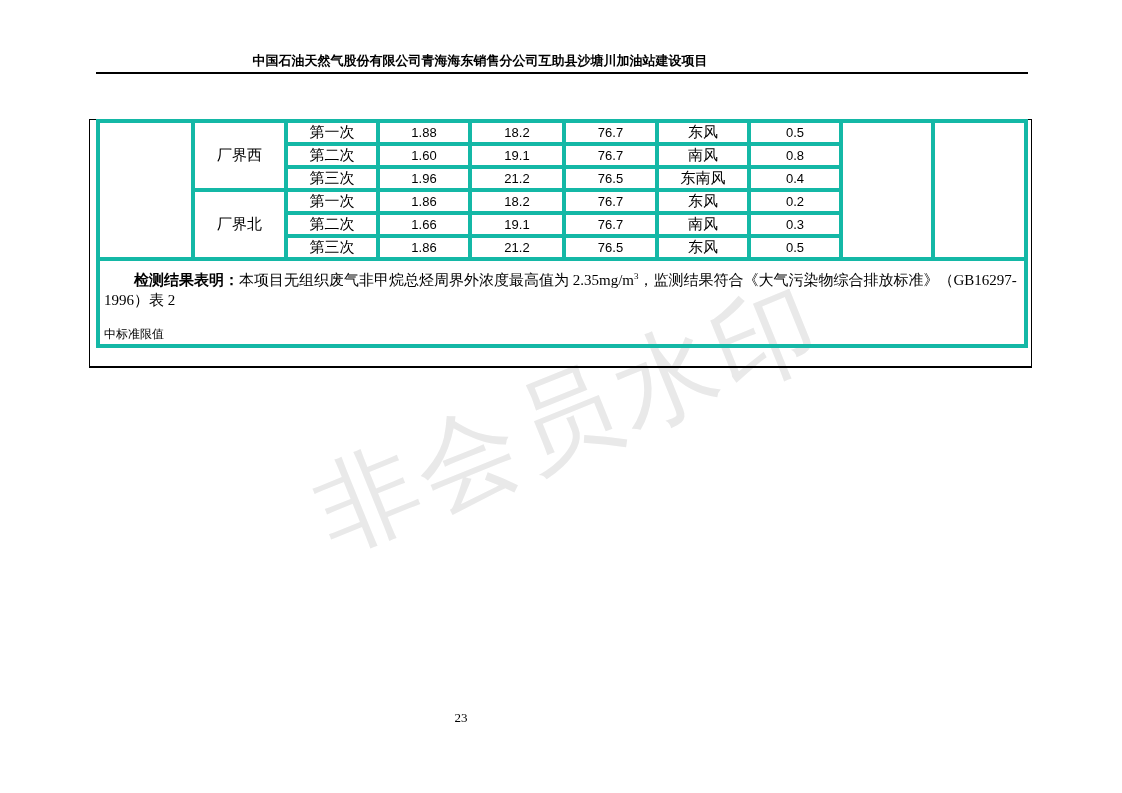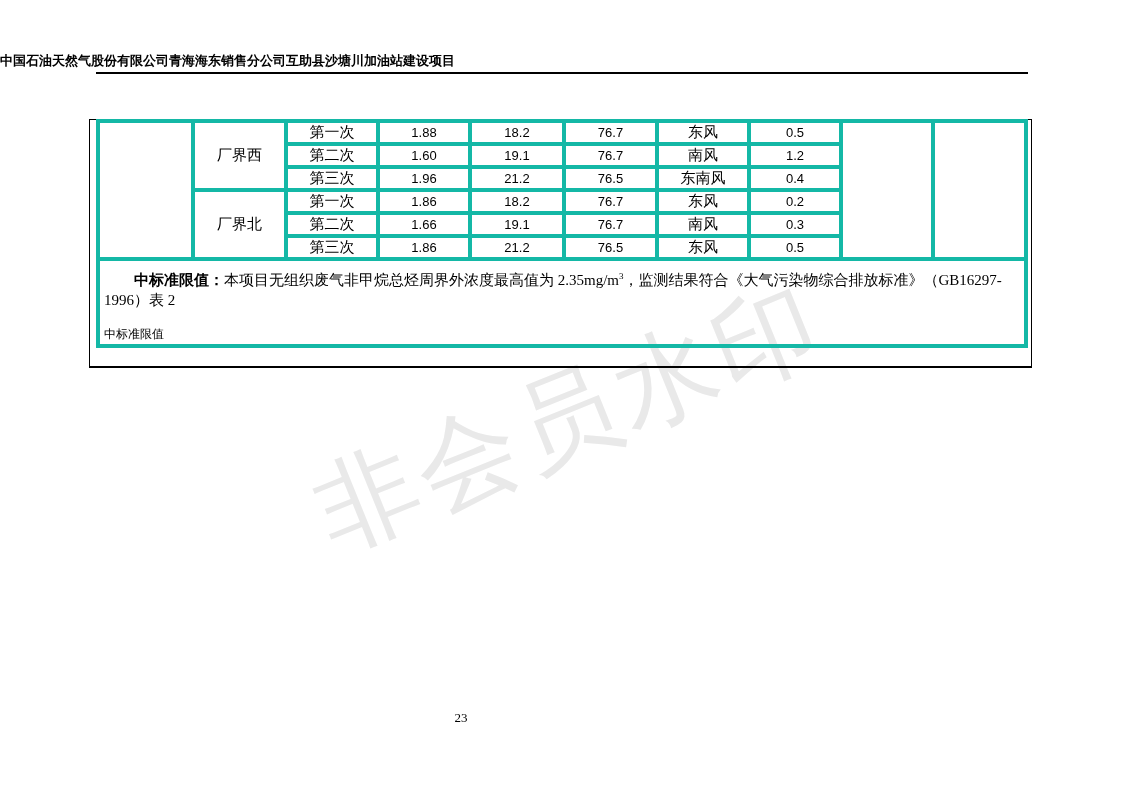--- a/index.html
+++ b/index.html
@@ -22,21 +22,21 @@
     letter-spacing: 5px;
     color: #e9e9e9;
     white-space: nowrap;
     z-index: 0;
     user-select: none;
   }
 
   .header-title {
     position: absolute;
     left: 0; top: 52px; width: 960px;
-    text-align: left;
+    text-align: center;
     font-family: "Liberation Sans", sans-serif;
     font-size: 13px;
     font-weight: 600;
     z-index: 2;
   }
   .header-rule {
     position: absolute;
     left: 96px; top: 72px;
     width: 932px; height: 2px;
     background: #000;
@@ -139,21 +139,21 @@
       <td class="num">0.5</td>
       <td rowspan="6"></td>
       <td rowspan="6"></td>
     </tr>
     <tr class="data-row">
       <td>第二次</td>
       <td class="num">1.60</td>
       <td class="num">19.1</td>
       <td class="num">76.7</td>
       <td>南风</td>
-      <td class="num">1.2</td>
+      <td class="num">0.8</td>
     </tr>
     <tr class="data-row">
       <td>第三次</td>
       <td class="num">1.96</td>
       <td class="num">21.2</td>
       <td class="num">76.5</td>
       <td>东南风</td>
       <td class="num">0.4</td>
     </tr>
     <tr class="data-row">
@@ -176,20 +176,20 @@
     <tr class="data-row">
       <td>第三次</td>
       <td class="num">1.86</td>
       <td class="num">21.2</td>
       <td class="num">76.5</td>
       <td>东风</td>
       <td class="num">0.5</td>
     </tr>
     <tr>
       <td class="note-cell" colspan="10">
-        <div class="note-line1"><span class="note-label">中标准限值：</span><span>本项目无组织废气非甲烷总烃周界外浓度最高值为 2.35mg/m</span><sup>3</sup><span>，监测结果符合《大气污染物综合排放标准》（GB16297-1996）表 2</span></div>
+        <div class="note-line1"><span class="note-label">检测结果表明：</span><span>本项目无组织废气非甲烷总烃周界外浓度最高值为 2.35mg/m</span><sup>3</sup><span>，监测结果符合《大气污染物综合排放标准》（GB16297-1996）表 2</span></div>
         <div class="note-line2">中标准限值</div>
       </td>
     </tr>
   </tbody>
 </table>
 
 <div class="page-number">23</div>
 
 </body></html>

